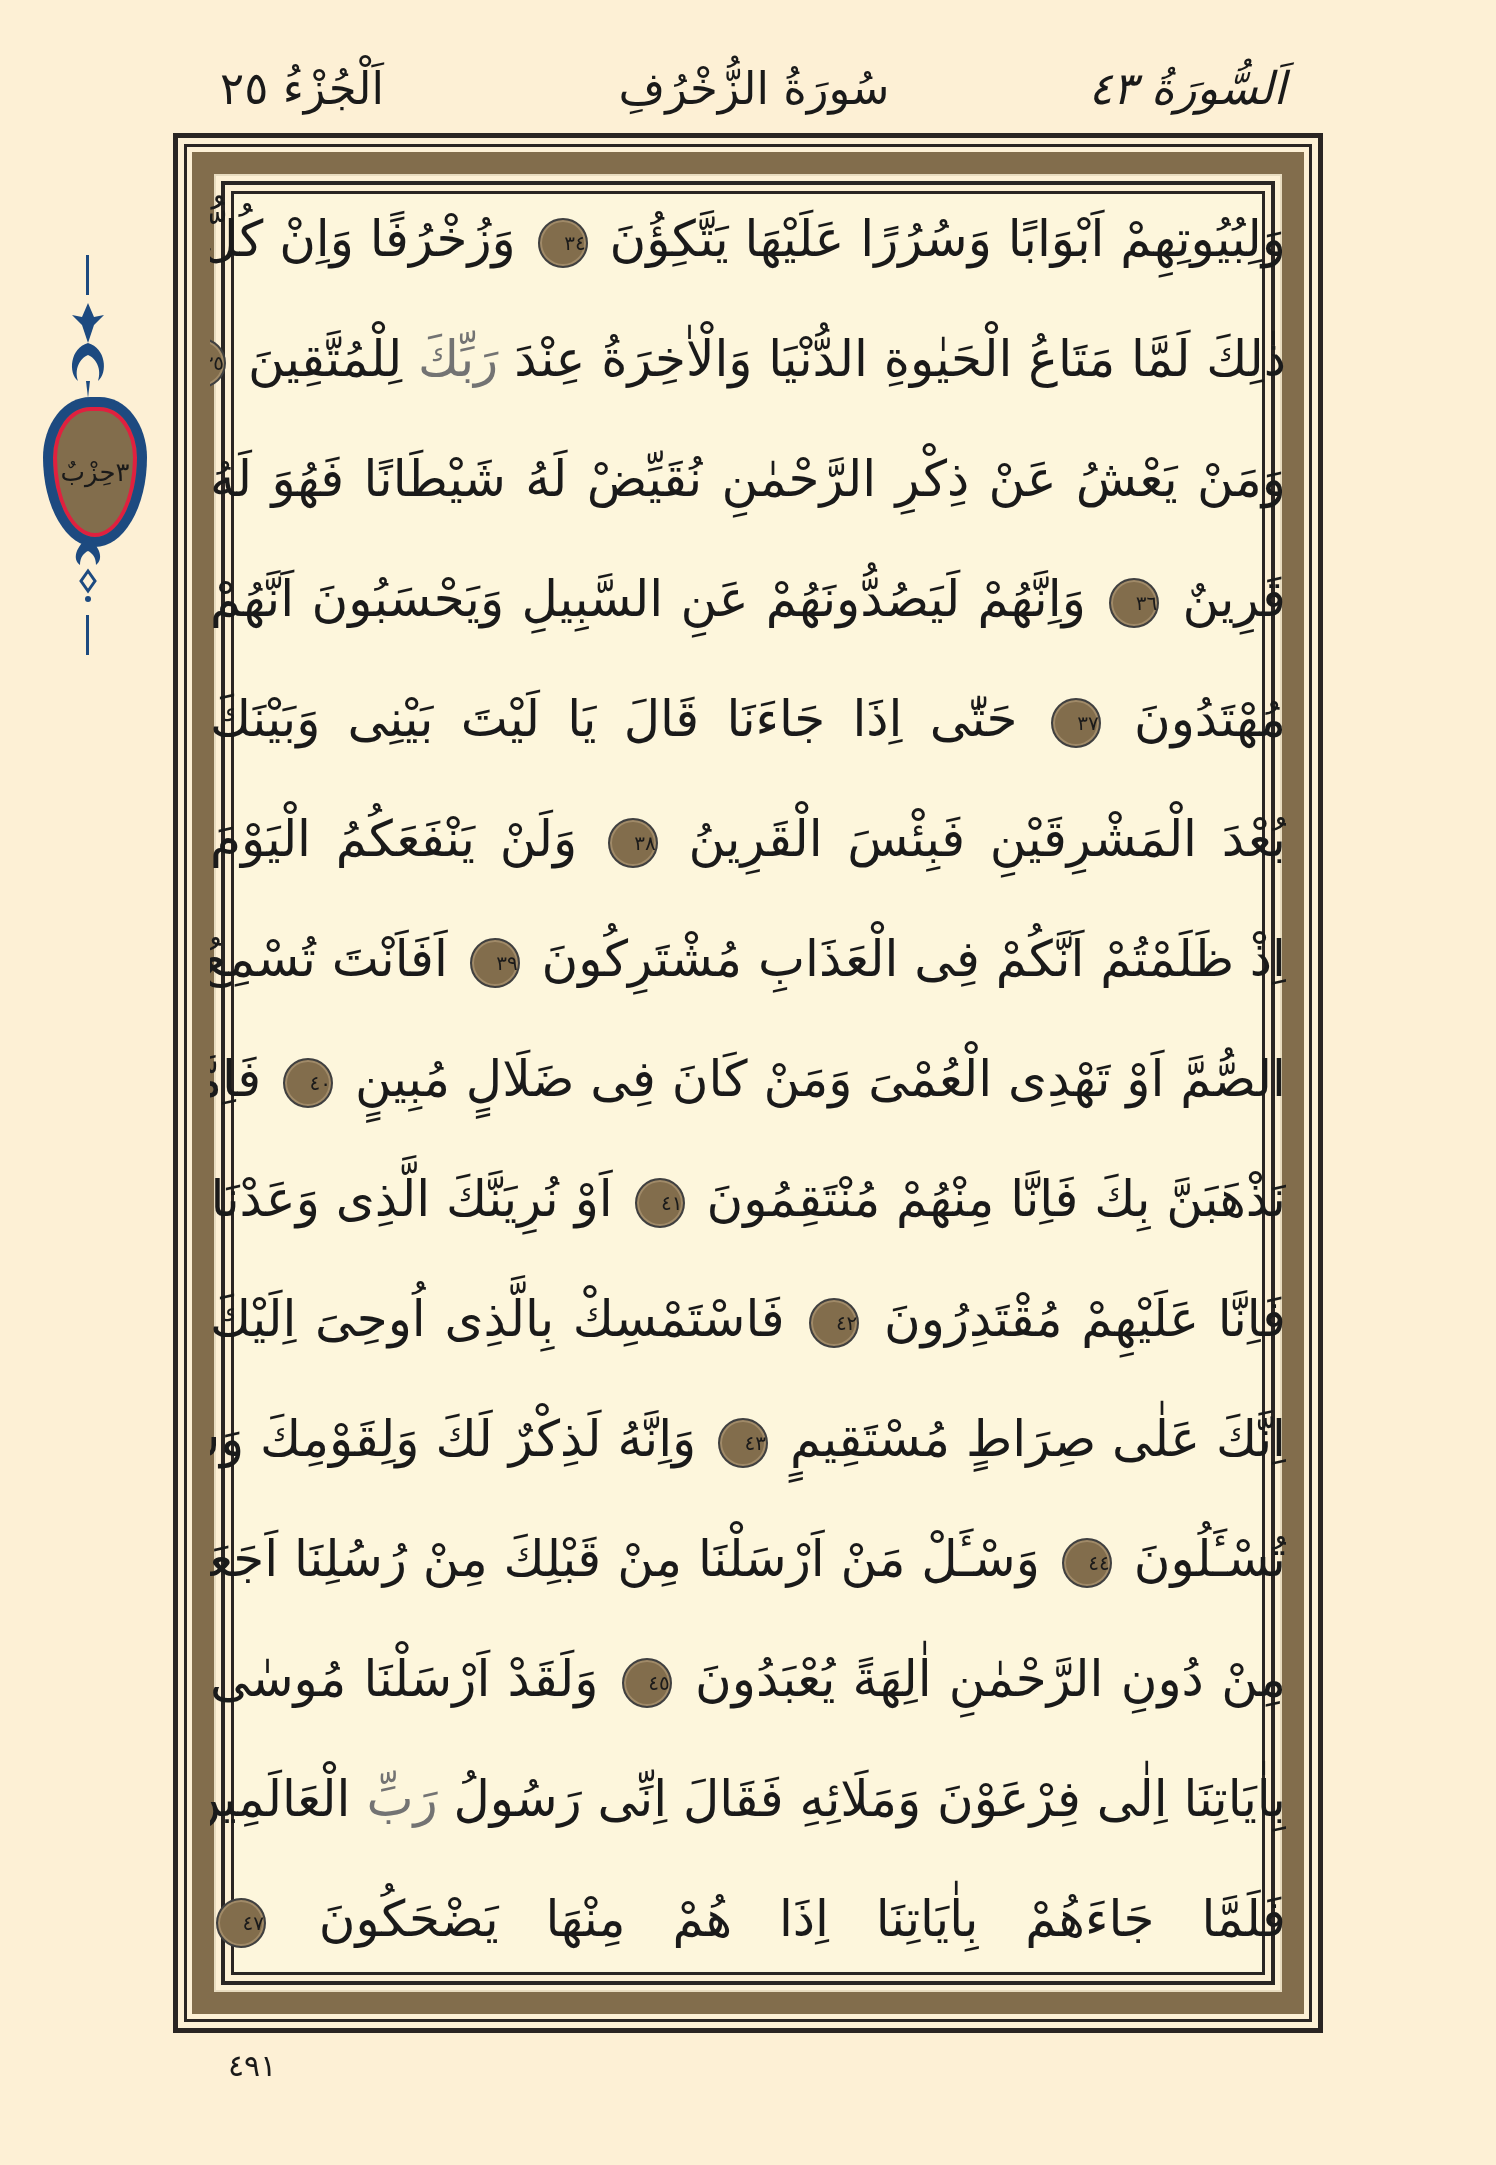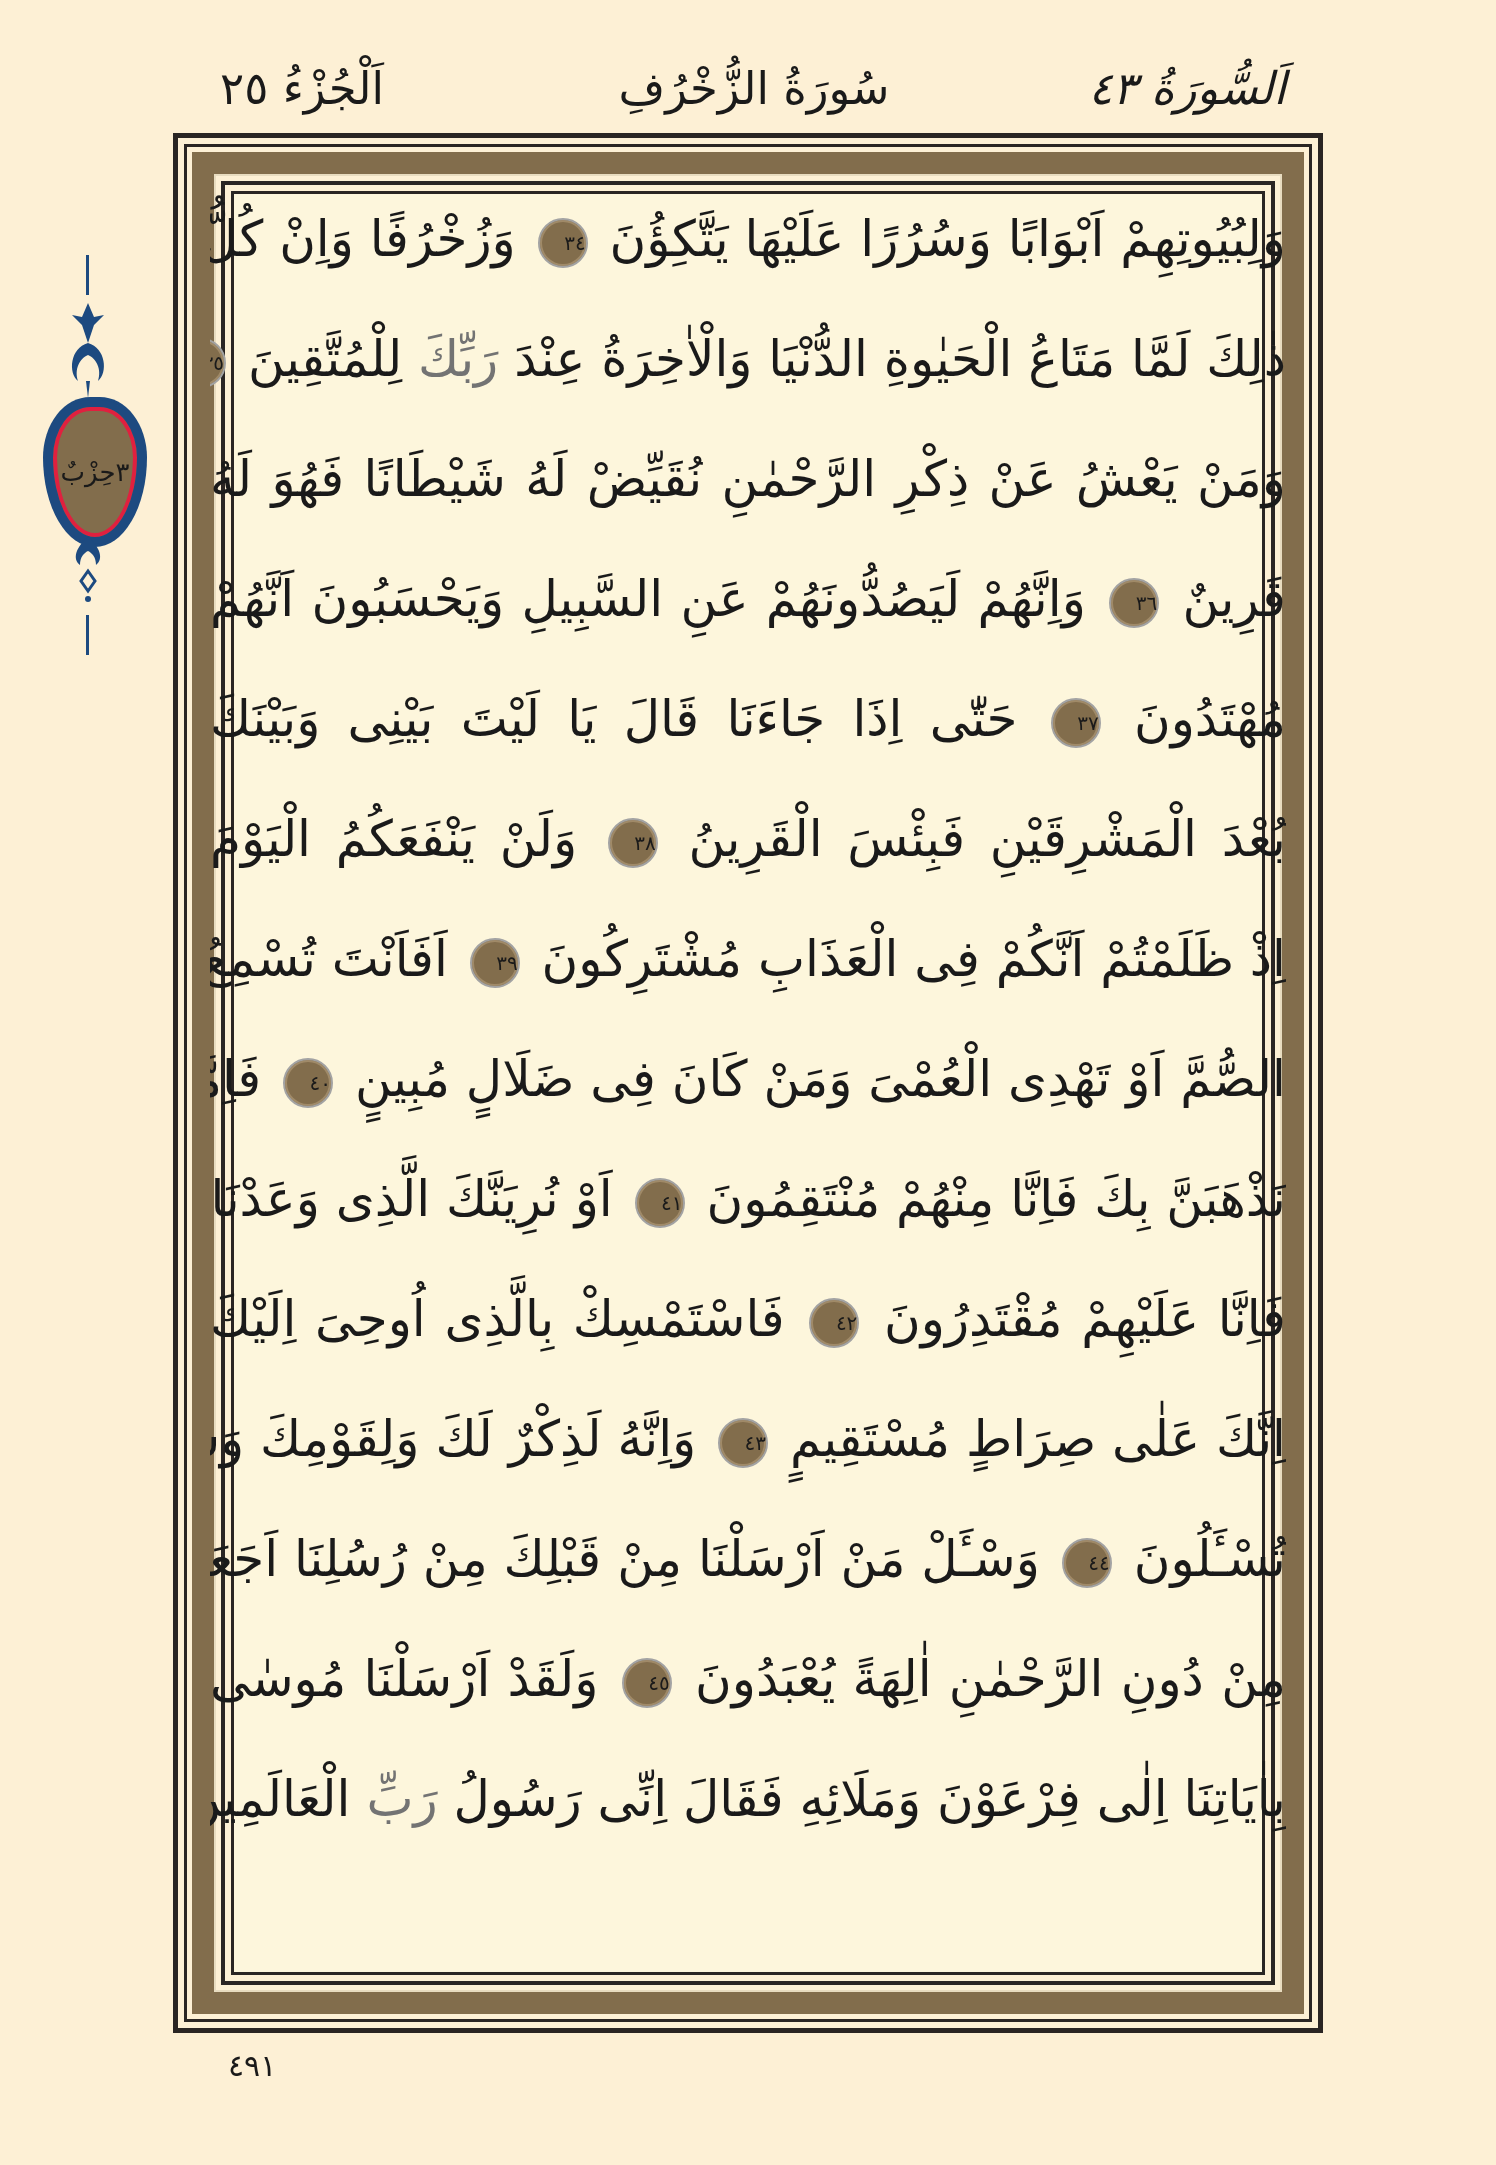--- a/index.html
+++ b/index.html
@@ -25,21 +25,21 @@
 
   .text-area { position:absolute; left:210px; top:180px; width:1076px; height:1820px; }
   .line {
     position:absolute; left:0; width:1076px; height:118px; line-height:118px;
     direction:rtl; text-align:justify; text-align-last:justify;
     font-family:"DejaVu Sans", sans-serif; font-size:50px; white-space:nowrap; overflow:hidden;
   }
   .ayah {
     display:inline-block; width:46px; height:46px; line-height:46px; border-radius:50%;
     background:#826d4c; color:#1a1a1a; font-size:20px; text-align:center; vertical-align:middle;
-    margin:0 6px; border:2px solid #a3a3a3; box-shadow:0 0 0 2px #a08a68 inset;
+    margin:0 6px; border:2px solid #404040; box-shadow:0 0 0 2px #a08a68 inset;
   }
   .red { color:#737373; }
 
   
   .hizb { position:absolute; left:38px; top:255px; width:100px; height:400px; }
   .hizb .line-top, .hizb .line-bot { position:absolute; left:48px; width:3px; background:#1d4a80; }
   .hizb .line-top { top:0; height:40px; }
   .hizb .line-bot { bottom:0; height:40px; }
   .hizb-medal {
     position:absolute; left:8px; top:145px; width:84px; height:130px;
@@ -157,15 +157,19 @@
     <span>مِنْ دُونِ الرَّحْمٰنِ اٰلِهَةً يُعْبَدُونَ</span>
     <span class="ayah">٤٥</span>
     <span>وَلَقَدْ اَرْسَلْنَا مُوسٰى</span>
   </div>
   <div class="line" style="top:1560px">
     <span>بِاٰيَاتِنَا اِلٰى فِرْعَوْنَ وَمَلَائِهِ فَقَالَ اِنِّى رَسُولُ</span>
     <span class="red">رَبِّ</span>
     <span>الْعَالَمِينَ</span>
     
   </div>
+  <div class="line" style="top:1680px">
+    <span>فَلَمَّا جَاءَهُمْ بِاٰيَاتِنَا اِذَا هُمْ مِنْهَا يَضْحَكُونَ</span>
+    <span class="ayah">٤٧</span>
+  </div>
 </div>
 
 <div class="page-number">٤٩١</div>
 
 </body></html>

